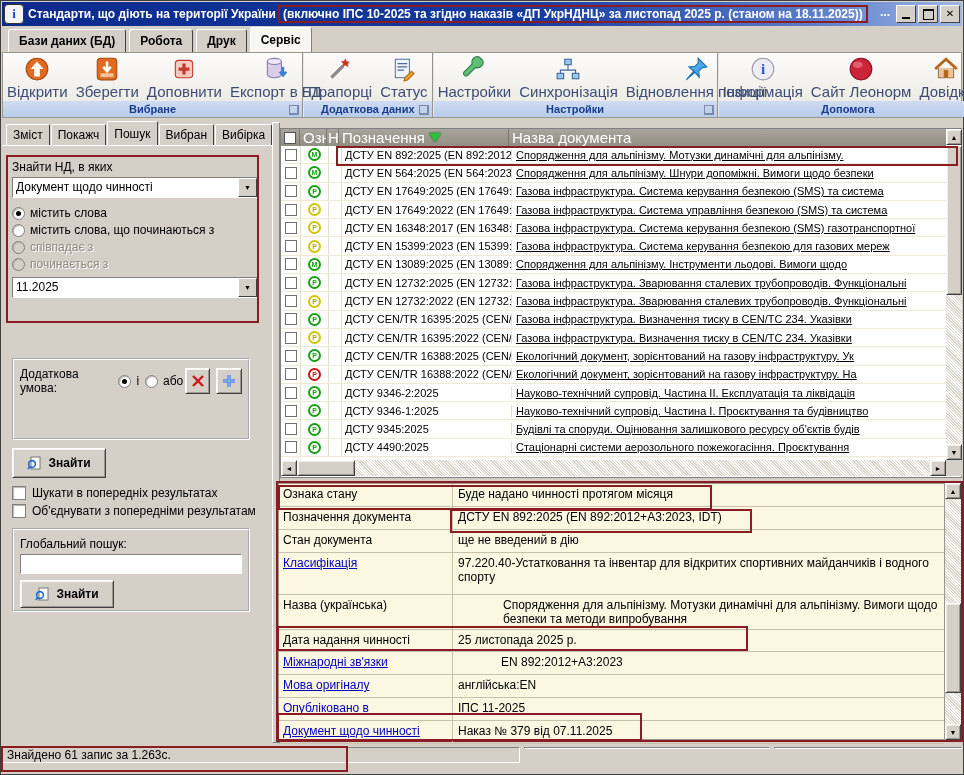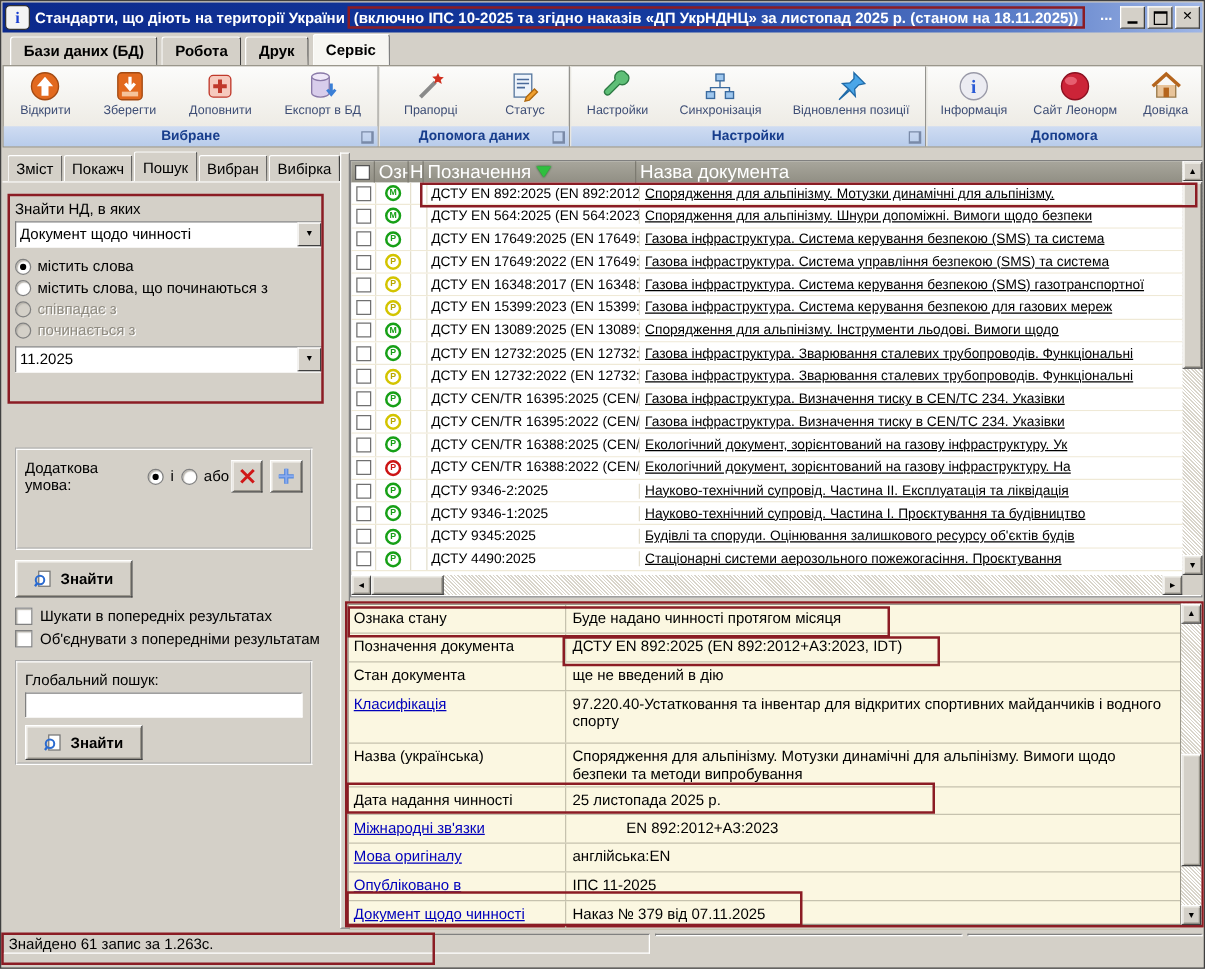--- a/index.html
+++ b/index.html
@@ -32,21 +32,21 @@
     background:#d4d0c8;border:1px solid;border-color:#fff #404040 #404040 #fff;border-bottom:none;
     border-radius:3px 3px 0 0;padding:0 10px;margin-right:3px;}
   .rtab.active{background:#f7f6f2;height:24px;border-color:#fff #808080 #f7f6f2 #fff;}
   
   .ribbon{left:2px;top:52px;width:960px;height:66px;background:linear-gradient(#fcfcfb,#e9e6de);
     border:1px solid #9a978c;box-sizing:border-box;display:flex;}
   .rgroup{height:100%;display:flex;flex-direction:column;border-right:2px groove #e8e6e0;box-sizing:border-box;}
   .ritems{flex:1;display:flex;align-items:flex-start;justify-content:space-around;padding-top:2px;}
   .ritem{display:flex;flex-direction:column;align-items:center;justify-content:flex-start;gap:1px;padding:1px 4px;cursor:default;}
   .ritem svg{width:26px;height:26px;}
-  .rlabel{font-size:10px;color:#3d4d75;white-space:nowrap;}
+  .rlabel{font-size:15px;color:#3d4d75;white-space:nowrap;}
   .rcaption{height:16px;background:linear-gradient(#cfdcf2,#b8cceb);color:#173d8c;font-weight:bold;font-size:11px;
     display:flex;align-items:center;justify-content:center;position:relative;}
   .launcher{position:absolute;right:3px;top:4px;width:7px;height:7px;border:1px solid #7a8aa8;border-right-width:2px;border-bottom-width:2px;}
   
   .side-tabs{left:6px;top:122px;width:264px;height:23px;display:flex;align-items:flex-end;}
   .stab{height:20px;padding:0 6px;display:flex;align-items:center;background:#d4d0c8;font-size:12px;
     border:1px solid;border-color:#fff #404040 #404040 #fff;border-bottom:none;border-radius:2px 2px 0 0;margin-right:1px;white-space:nowrap;}
   .stab.active{height:23px;font-size:12px;background:#d4d0c8;position:relative;z-index:2;}
   .sidebar{left:2px;top:145px;width:270px;height:596px;background:#d4d0c8;border-top:1px solid #fff;}
   .fld-label{font-size:12px;}
@@ -193,21 +193,21 @@
       <div class="ritem">
         <svg viewBox="0 0 24 24">
             <rect x="4" y="3" width="13" height="17" fill="#eef4fb" stroke="#5a7aa0"></rect>
             <path d="M6 7h9M6 10h9M6 13h6" stroke="#4a6a9a" stroke-width="1.2"></path>
             <path d="M13 20l6-6 2.2 2.2-6 6L12 23z" fill="#f0a030" stroke="#b06a10"></path>
           </svg>
         <span class="rlabel">Статус</span>
       </div>
     </div>
     <div class="rcaption">
-        <span>Допомога даних</span>
+        <span>Додаткова даних</span>
         <span class="launcher"></span>
       </div>
   </div>
 
   <div class="rgroup" style="width:285px">
     <div class="ritems">
       <div class="ritem">
         <svg viewBox="0 0 24 24">
             <path d="M20 4a5 5 0 0 1-6.5 6.5L6 18a2.3 2.3 0 0 1-3.2-3.2l7.5-7.5A5 5 0 0 1 16.8 1z" fill="#5fbf77" stroke="#2e7a44"></path>
           </svg>
@@ -591,21 +591,21 @@
         <div class="dvalue">ДСТУ EN 892:2025 (EN 892:2012+А3:2023, IDT)</div>
       </div>
       <div class="drow" style="min-height: 23px;">
         <div class="dlabel">Стан документа</div>
         <div class="dvalue">ще не введений в дію</div>
       </div>
       <div class="drow" style="min-height: 42px;">
         <div class="dlabel dlink">Класифікація</div>
         <div class="dvalue">97.220.40-Устатковання та інвентар для відкритих спортивних майданчиків і водного спорту</div>
       </div>
-      <div class="drow" style="min-height: 32px;">
+      <div class="drow" style="min-height: 32px; gap: 45px;">
         <div class="dlabel">Назва (українська)</div>
         <div class="dvalue">Спорядження для альпінізму. Мотузки динамічні для альпінізму. Вимоги щодо безпеки та методи випробування</div>
       </div>
       <div class="drow" style="min-height: 22px;">
         <div class="dlabel">Дата надання чинності</div>
         <div class="dvalue">25 листопада 2025 р.</div>
       </div>
       <div class="drow" style="min-height: 23px; gap: 43px;">
         <div class="dlabel dlink">Міжнародні зв'язки</div>
         <div class="dvalue">EN 892:2012+А3:2023</div>

